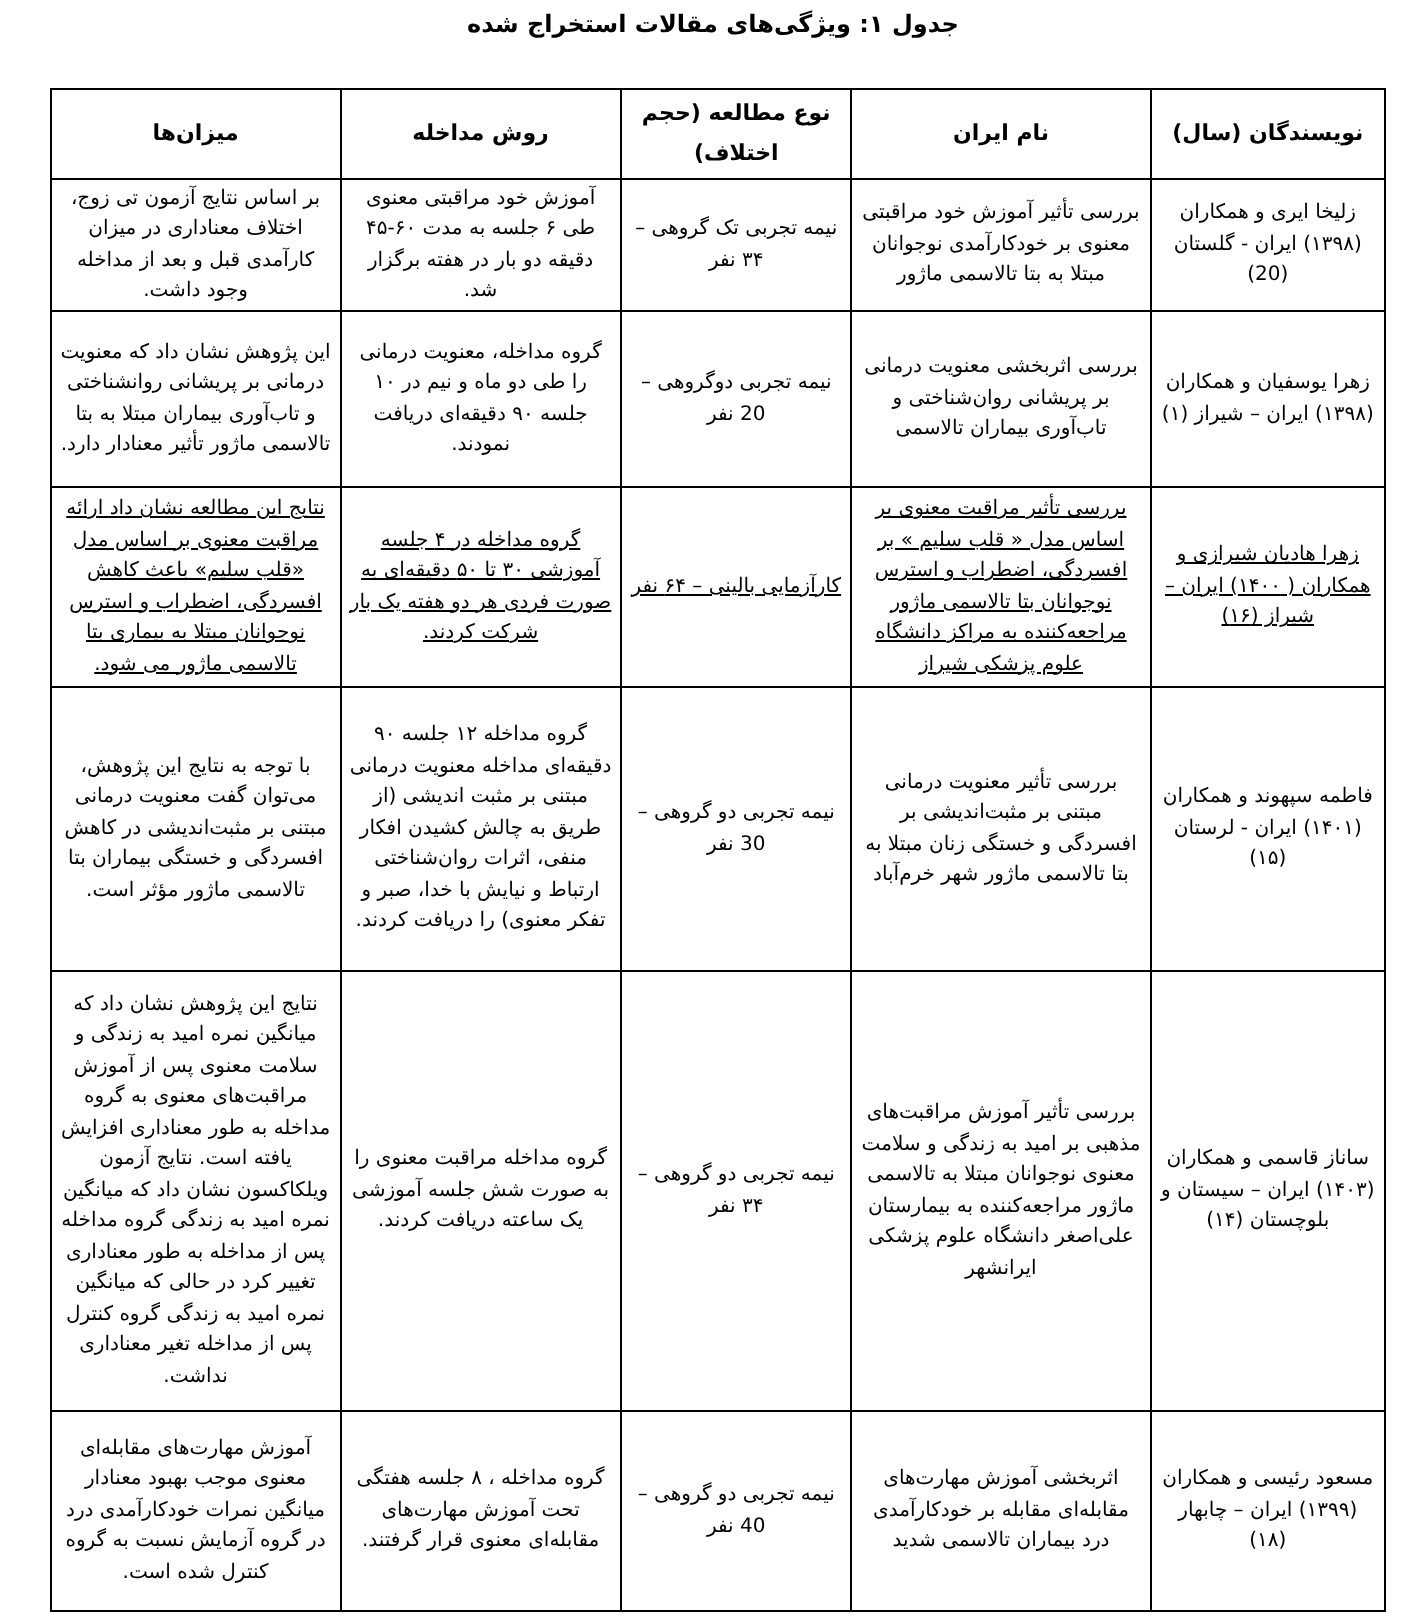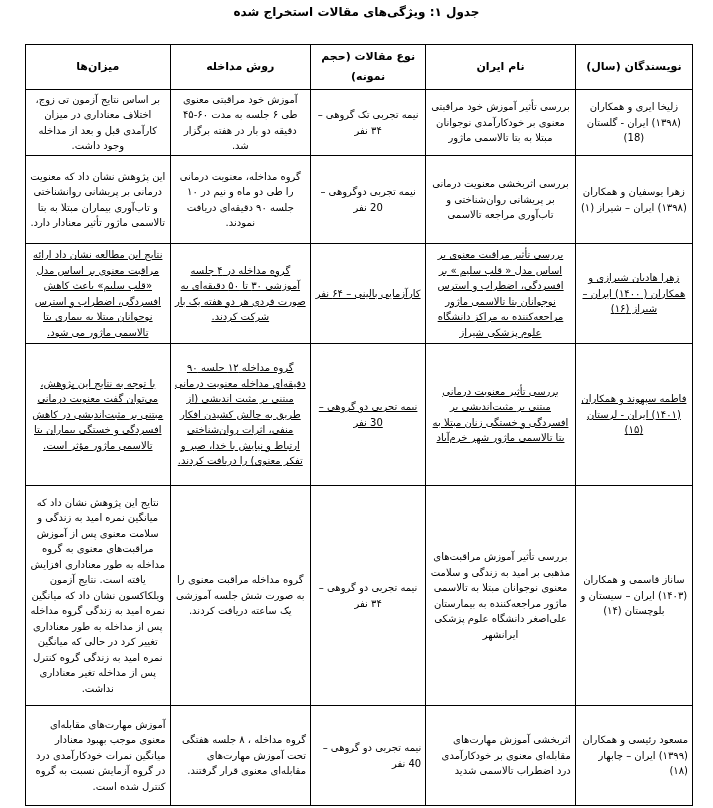--- a/index.html
+++ b/index.html
@@ -19,57 +19,57 @@
   }
   table.main th { font-size: 11px; font-weight: bold; height: 42px; line-height: 20px; }
   .c-authors { width: 116px; }
   .c-title { width: 148px; }
   .c-type { width: 114px; }
   .c-method { width: 139px; }
   .c-findings { width: 143px; }
   tr.r1 td { height: 63px; }
   tr.r2 td { height: 85px; }
   tr.r3 td { height: 97px; text-decoration: underline; }
-  tr.r4 td { height: 139px; text-decoration: underline; }
+  tr.r4 td { height: 139px; }
   tr.r5 td { height: 217px; }
-  tr.r6 td { height: 97px; text-align: right; }
+  tr.r6 td { height: 97px; }
 </style>
 </head>
 <body>
 
 <div class="caption">جدول ۱: ویژگی‌های مقالات استخراج شده</div>
 
 <table class="main">
   <colgroup>
     <col class="c-authors">
       <col class="c-title">
       <col class="c-type">
       <col class="c-method">
       <col class="c-findings">
   </colgroup>
   <thead>
     <tr>
       <th>نویسندگان (سال)</th>
       <th>نام ایران</th>
-      <th>نوع مقالات (حجم نمونه)</th>
+      <th>نوع مطالعه (حجم اختلاف)</th>
       <th>روش مداخله</th>
       <th>میزان‌ها</th>
     </tr>
   </thead>
   <tbody>
     <tr class="r1">
-      <td>زلیخا ایری و همکاران (۱۳۹۸) ایران - گلستان (18)</td>
+      <td>زلیخا ایری و همکاران (۱۳۹۸) ایران - گلستان (20)</td>
       <td>بررسی تأثیر آموزش خود مراقبتی معنوی بر خودکارآمدی نوجوانان مبتلا به بتا تالاسمی ماژور</td>
       <td>نیمه تجربی تک گروهی – ۳۴ نفر</td>
       <td>آموزش خود مراقبتی معنوی طی ۶ جلسه به مدت ۶۰-۴۵ دقیقه دو بار در هفته برگزار شد.</td>
       <td>بر اساس نتایج آزمون تی زوج، اختلاف معناداری در میزان کارآمدی قبل و بعد از مداخله وجود داشت.</td>
     </tr>
     <tr class="r2">
       <td>زهرا یوسفیان و همکاران (۱۳۹۸) ایران – شیراز (۱)</td>
-      <td>بررسی اثربخشی معنویت درمانی بر پریشانی روان‌شناختی و تاب‌آوری مراجعه تالاسمی</td>
+      <td>بررسی اثربخشی معنویت درمانی بر پریشانی روان‌شناختی و تاب‌آوری بیماران تالاسمی</td>
       <td>نیمه تجربی دوگروهی – 20 نفر</td>
       <td>گروه مداخله، معنویت درمانی را طی دو ماه و نیم در ۱۰ جلسه ۹۰ دقیقه‌ای دریافت نمودند.</td>
       <td>این پژوهش نشان داد که معنویت درمانی بر پریشانی روانشناختی و تاب‌آوری بیماران مبتلا به بتا تالاسمی ماژور تأثیر معنادار دارد.</td>
     </tr>
     <tr class="r3">
       <td>زهرا هادیان شیرازی و همکاران ( ۱۴۰۰) ایران – شیراز (۱۶)</td>
       <td>بررسی تأثیر مراقبت معنوی بر اساس مدل « قلب سلیم » بر افسردگی، اضطراب و استرس نوجوانان بتا تالاسمی ماژور مراجعه‌کننده به مراکز دانشگاه علوم پزشکی شیراز</td>
       <td>کارآزمایی بالینی – ۶۴ نفر</td>
       <td>گروه مداخله در ۴ جلسه آموزشی ۳۰ تا ۵۰ دقیقه‌ای به صورت فردی هر دو هفته یک بار شرکت کردند.</td>
       <td>نتایج این مطالعه نشان داد ارائه مراقبت معنوی بر اساس مدل «قلب سلیم» باعث کاهش افسردگی، اضطراب و استرس نوجوانان مبتلا به بیماری بتا تالاسمی ماژور می شود.</td>
@@ -83,19 +83,19 @@
     </tr>
     <tr class="r5">
       <td>ساناز قاسمی و همکاران (۱۴۰۳) ایران – سیستان و بلوچستان (۱۴)</td>
       <td>بررسی تأثیر آموزش مراقبت‌های مذهبی بر امید به زندگی و سلامت معنوی نوجوانان مبتلا به تالاسمی ماژور مراجعه‌کننده به بیمارستان علی‌اصغر دانشگاه علوم پزشکی ایرانشهر</td>
       <td>نیمه تجربی دو گروهی – ۳۴ نفر</td>
       <td>گروه مداخله مراقبت معنوی را به صورت شش جلسه آموزشی یک ساعته دریافت کردند.</td>
       <td>نتایج این پژوهش نشان داد که میانگین نمره امید به زندگی و سلامت معنوی پس از آموزش مراقبت‌های معنوی به گروه مداخله به طور معناداری افزایش یافته است. نتایج آزمون ویلکاکسون نشان داد که میانگین نمره امید به زندگی گروه مداخله پس از مداخله به طور معناداری تغییر کرد در حالی که میانگین نمره امید به زندگی گروه کنترل پس از مداخله تغیر معناداری نداشت.</td>
     </tr>
     <tr class="r6">
       <td>مسعود رئیسی و همکاران (۱۳۹۹) ایران – چابهار (۱۸)</td>
-      <td>اثربخشی آموزش مهارت‌های مقابله‌ای معنوی بر خودکارآمدی درد اضطراب تالاسمی شدید</td>
+      <td>اثربخشی آموزش مهارت‌های مقابله‌ای مقابله بر خودکارآمدی درد بیماران تالاسمی شدید</td>
       <td>نیمه تجربی دو گروهی – 40 نفر</td>
       <td>گروه مداخله ، ۸ جلسه هفتگی تحت آموزش مهارت‌های مقابله‌ای معنوی قرار گرفتند.</td>
       <td>آموزش مهارت‌های مقابله‌ای معنوی موجب بهبود معنادار میانگین نمرات خودکارآمدی درد در گروه آزمایش نسبت به گروه کنترل شده است.</td>
     </tr>
   </tbody>
 </table>
 
 </body></html>

